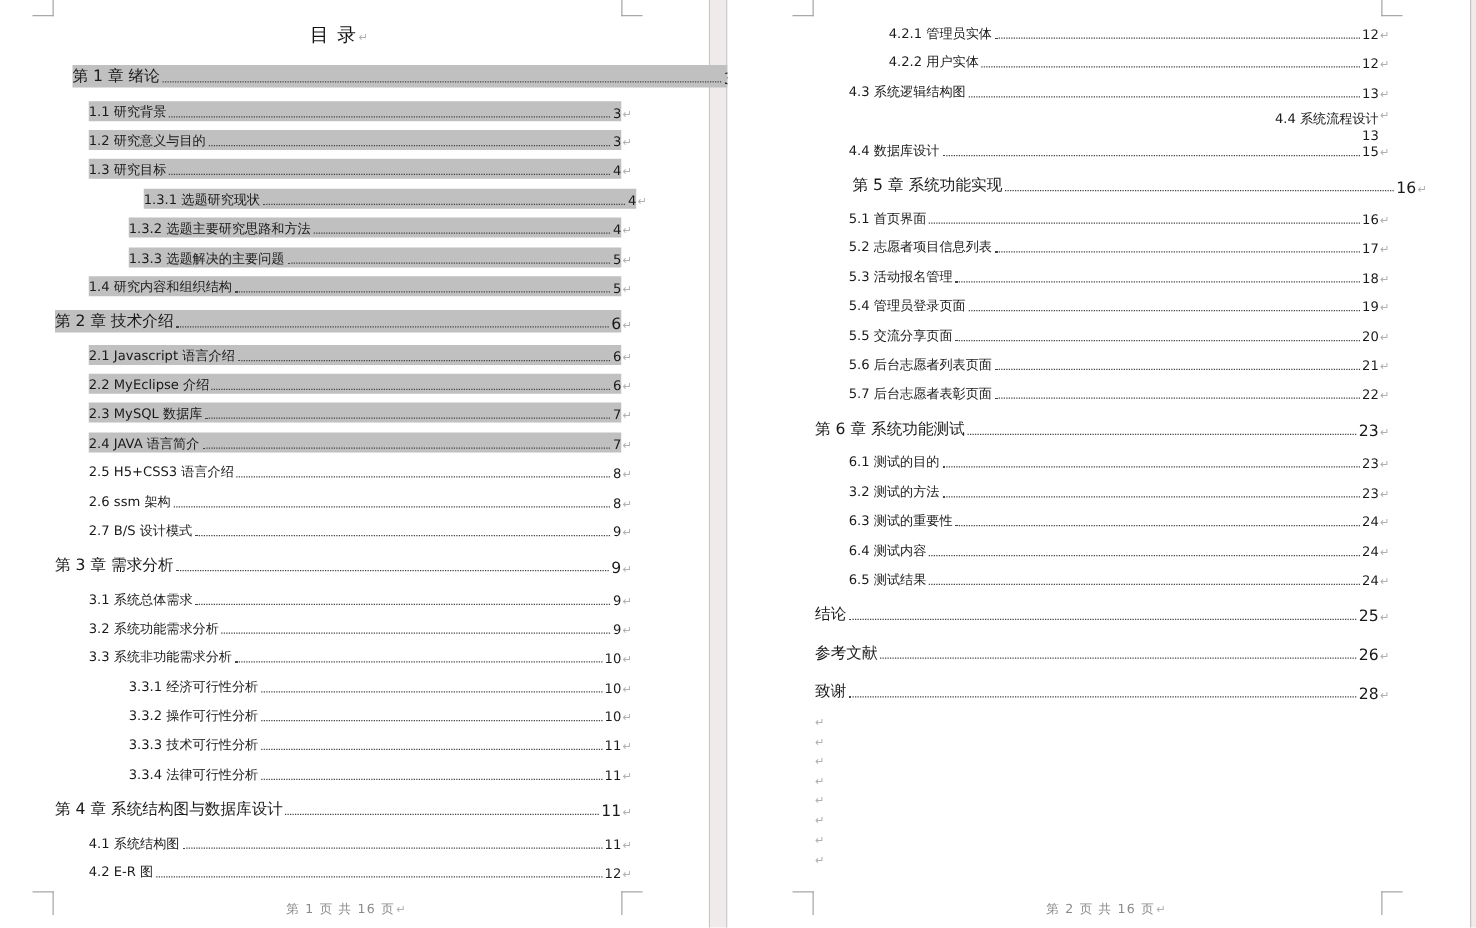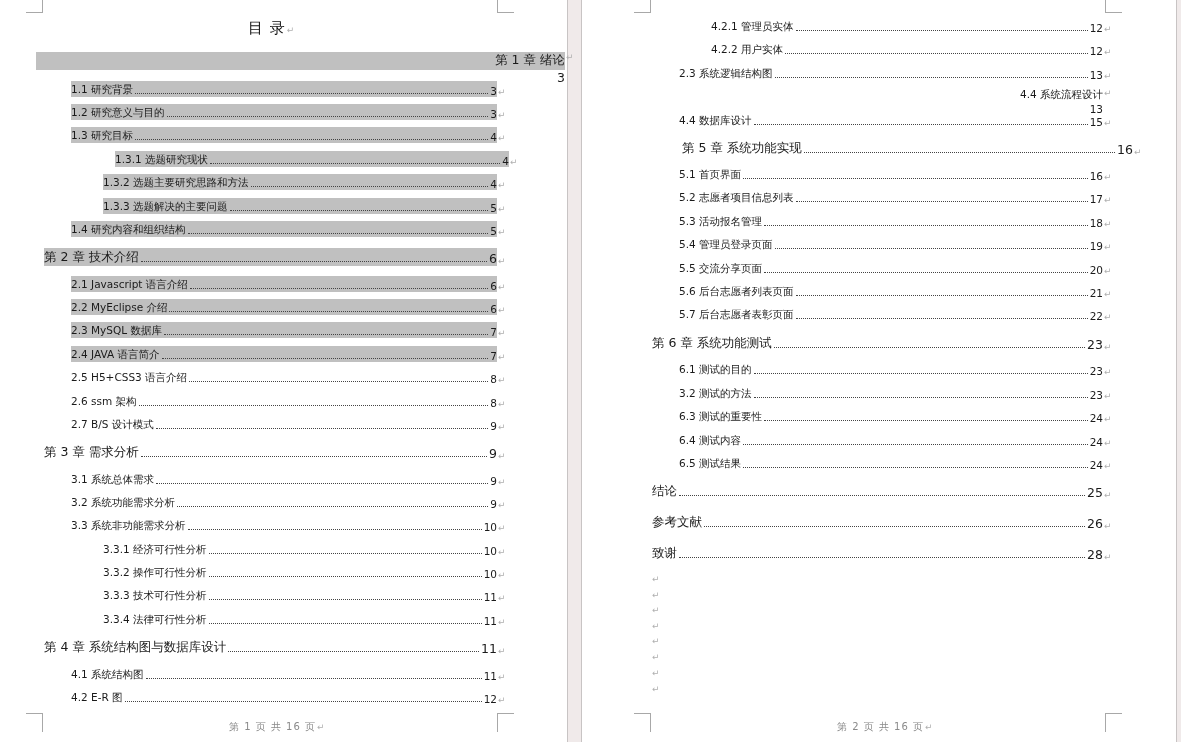--- a/index.html
+++ b/index.html
@@ -33,21 +33,21 @@
 <body>
 
 <div class="gap" id="gap1"></div>
 <div class="gap" id="gap2"></div>
 
 <div class="page" id="page1">
   <div class="corner c-tl" style="left:26px;top:0;"></div>
   <div class="corner c-tr" style="left:497px;top:0;"></div>
   <div class="toc-title" style="left:248px;top:19px;"><span>目  录</span><span class="mark">↵</span></div>
   <div id="p1-entries">
-      <div class="entry lvl1 hl" style="left: 36px; width: 529px; top: 52px; flex-direction: column;">
+      <div class="entry lvl1 hl" style="left: 58px; width: 529px; top: 52px;">
         <span class="lbl">第 1 章   绪论</span>
         <span class="dots"></span>
         <span class="pg">3</span>
         <span class="mark" style="position: absolute; left: 100%;">↵</span>
       </div>
       <div class="entry lvl2 hl" style="left: 71px; width: 426px; top: 81px;">
         <span class="lbl">1.1 研究背景</span>
         <span class="dots"></span>
         <span class="pg">3</span>
         <span class="mark" style="position: absolute; left: 100%;">↵</span>
@@ -218,21 +218,21 @@
         <span class="pg">12</span>
         <span class="mark" style="position: absolute; left: 100%;">↵</span>
       </div>
       <div class="entry lvl3" style="left: 129px; width: 392px; top: 41px;">
         <span class="lbl">4.2.2 用户实体</span>
         <span class="dots"></span>
         <span class="pg">12</span>
         <span class="mark" style="position: absolute; left: 100%;">↵</span>
       </div>
       <div class="entry lvl2" style="left: 97px; width: 424px; top: 65px;">
-        <span class="lbl">2.3 系统逻辑结构图</span>
+        <span class="lbl">4.3 系统逻辑结构图</span>
         <span class="dots"></span>
         <span class="pg">13</span>
         <span class="mark" style="position: absolute; left: 100%;">↵</span>
       </div>
       <div class="entry lvl2" style="left: 97px; width: 424px; top: 88px; flex-direction: column;">
         <span class="lbl">4.4 系统流程设计</span>
         <span class="dots"></span>
         <span class="pg">13</span>
         <span class="mark" style="position: absolute; left: 100%;">↵</span>
       </div>

